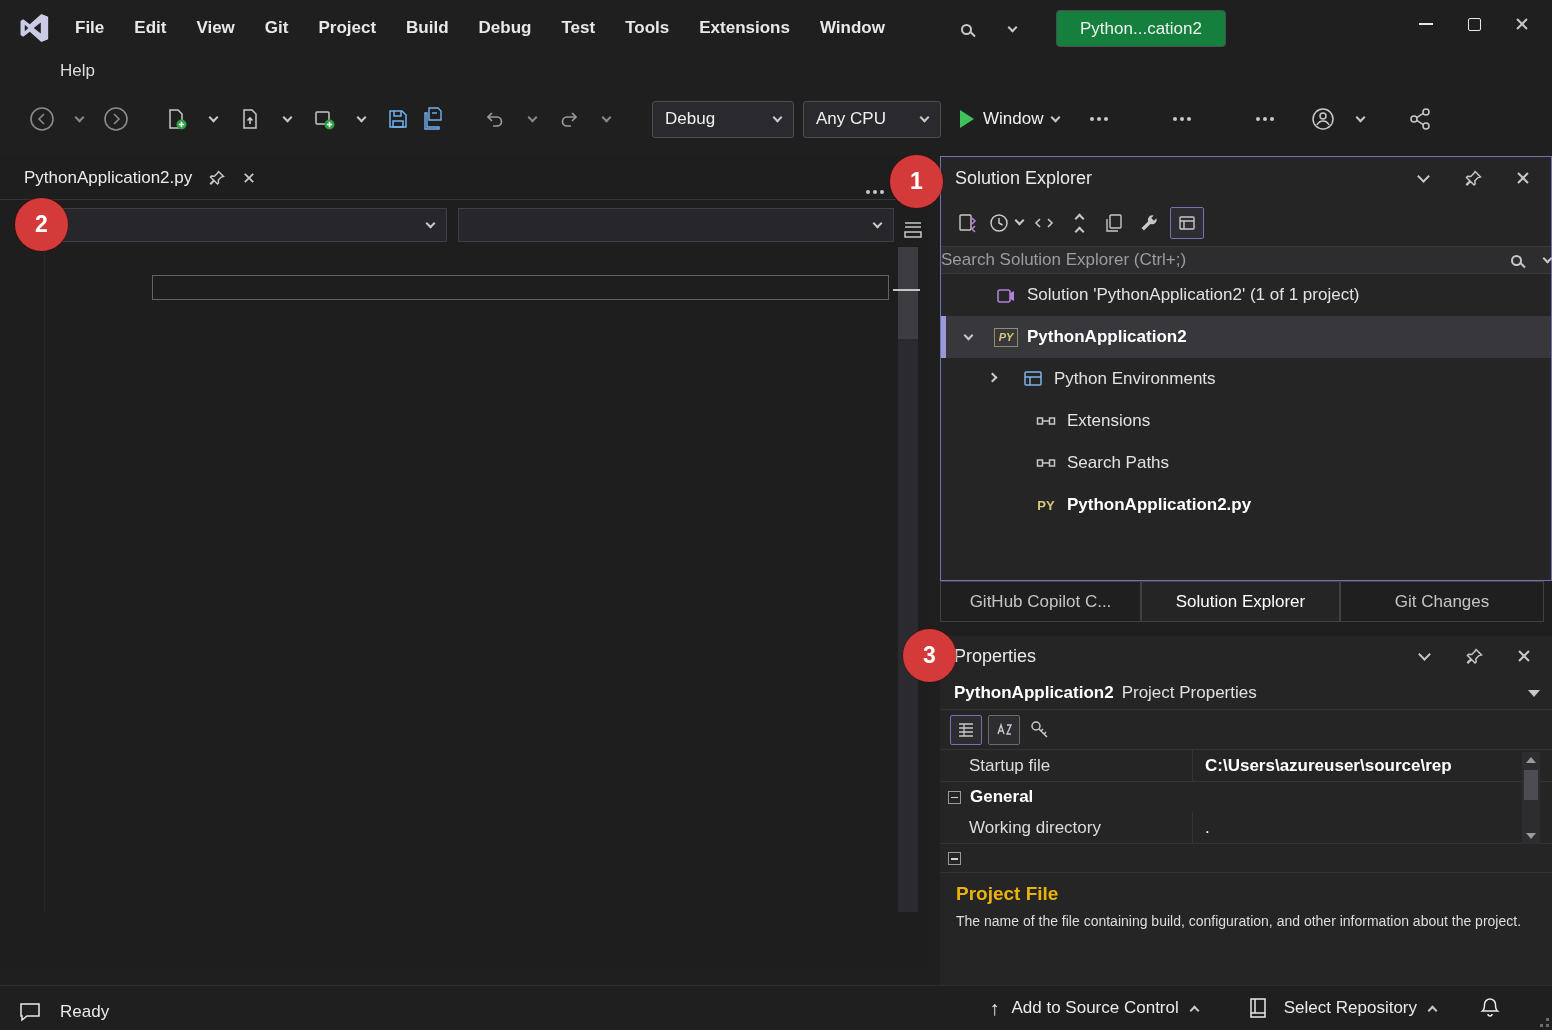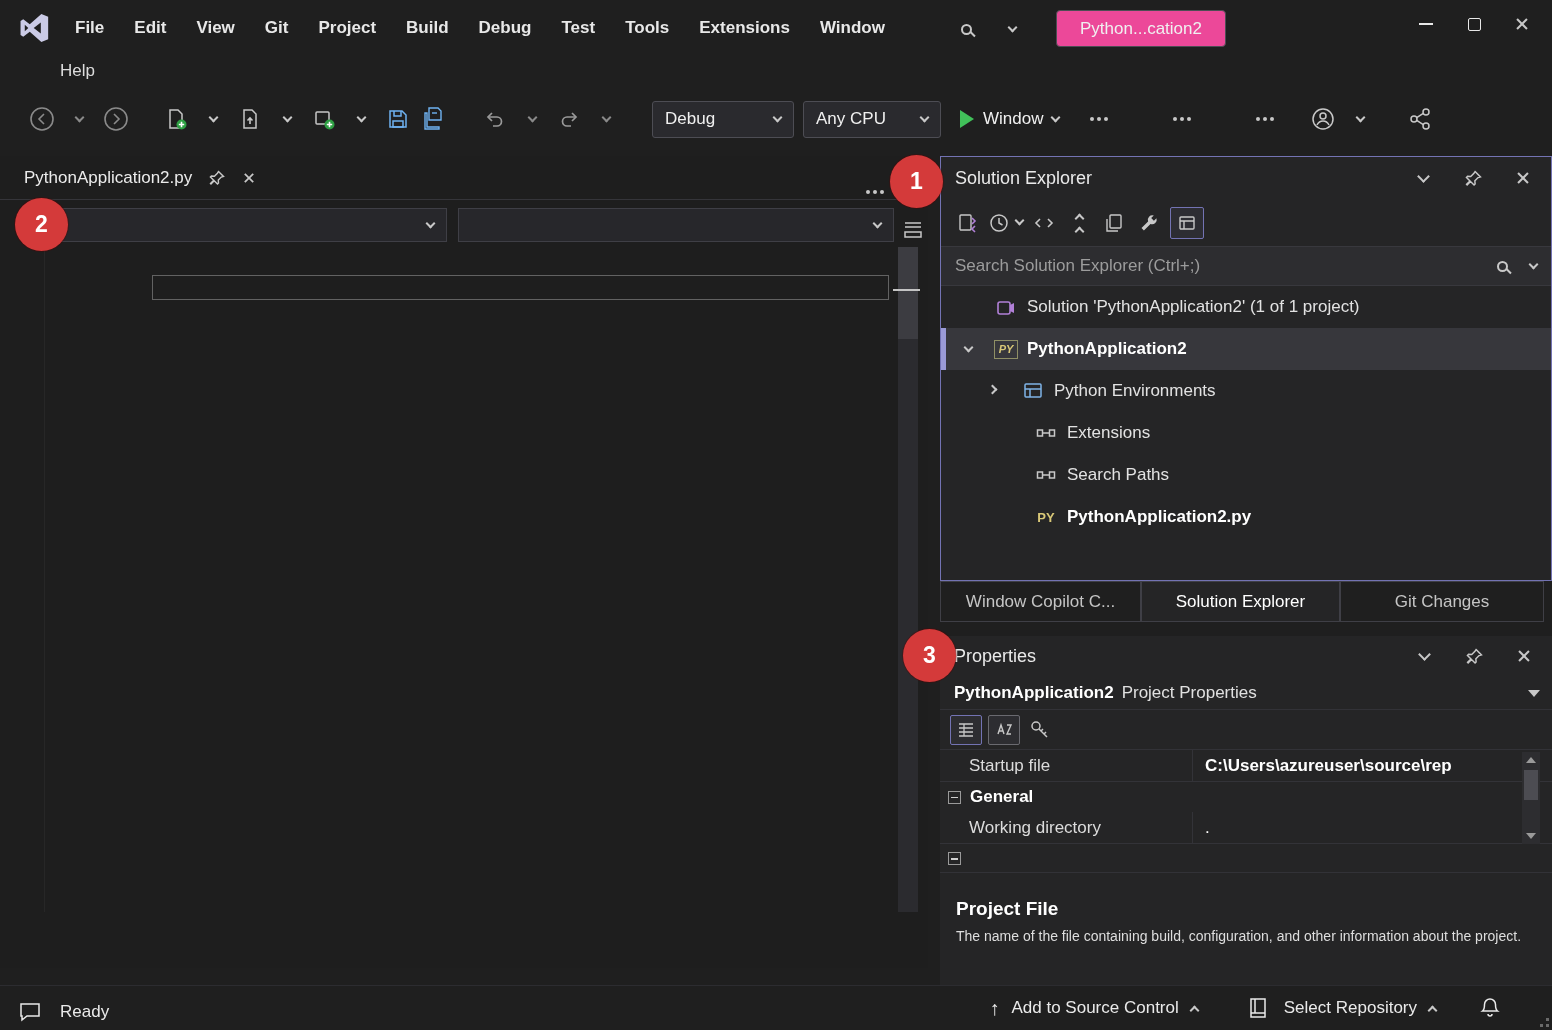--- a/index.html
+++ b/index.html
@@ -24,21 +24,21 @@
   
   .badge { position:absolute; width:53px; height:53px; border-radius:50%; background:#d43a3a; color:#fff; font-weight:bold; font-size:23px; display:flex; align-items:center; justify-content:center; z-index:50; box-shadow:0 0 0 1px rgba(90,0,0,.35); }
 
   
   .titlebar { position:absolute; left:0; top:0; width:1552px; height:92px; background:#1f1f1f; }
   .logo { position:absolute; left:14px; top:8px; width:40px; height:40px; display:flex; align-items:center; justify-content:center; }
   .menus { position:absolute; left:60px; top:8px; height:40px; display:flex; align-items:center; }
   .menus .mi { padding:0 15px; height:36px; display:flex; align-items:center; color:#e8e8e8;font-weight:bold; }
   .helprow { position:absolute; left:60px; top:54px; height:34px; display:flex; align-items:center; }
   .tsearch-icons { position:absolute; left:952px; top:12px; height:34px; display:flex; align-items:center; gap:18px; }
-  .tsearchbox { position:absolute; left:1056px; top:10px; width:170px; height:37px; background:#ec4899; border:1px solid #4d4d54; border-radius:4px; display:flex; align-items:center; justify-content:center; color:#f0f0f0; }
+  .tsearchbox { position:absolute; left:1056px; top:10px; width:170px; height:37px; background:#15803d; border:1px solid #4d4d54; border-radius:4px; display:flex; align-items:center; justify-content:center; color:#f0f0f0; }
   .winbtns { position:absolute; right:6px; top:2px; display:flex; }
   .winbtn { width:48px; height:44px; display:flex; align-items:center; justify-content:center; }
   .minbar { width:14px; height:2px; background:#e8e8e8; }
   .maxbox { width:13px; height:13px; border:1.5px solid #e8e8e8; border-radius:2px; }
 
   
   .toolbar { position:absolute; left:0; top:94px; width:1552px; height:50px; display:flex; align-items:center; padding-left:28px; gap:9px; }
   .combo { height:37px; background:#2a2a2e; border:1px solid #4d4d54; border-radius:3px; display:flex; align-items:center; justify-content:space-between; padding:0 12px; color:#f0f0f0; }
   .startbtn { height:37px; display:flex; align-items:center; gap:9px; padding:0 10px; color:#f0f0f0; }
   .play { width:0; height:0; border-top:9px solid transparent; border-bottom:9px solid transparent; border-left:14px solid #41c15a; }
@@ -61,21 +61,21 @@
   .hscroll { position:absolute; left:0; top:756px; width:928px; height:18px; background:#27272a; }
   .edstatus { position:absolute; left:0; top:774px; width:928px; height:38px; display:flex; align-items:center; border-top:1px solid #2c2c30; }
 
   
   .sepanel { position:absolute; left:940px; top:156px; width:612px; height:425px; background:#252526; border:1px solid #7373b3; }
   .panelhead { height:42px; display:flex; align-items:center; padding:0 14px; }
   .panelhead .ptitle { color:#eaeaea; font-size:18px; }
   .headicons { margin-left:auto; display:flex; align-items:center; gap:22px; }
   .setools { height:47px; display:flex; align-items:center; gap:7px; padding-left:12px; }
   .selbox { border:1px solid #7373b3; background:#2d2d33; border-radius:2px; width:34px; height:32px; display:inline-flex; align-items:center; justify-content:center; }
-  .sesearch { height:40px; background:#2d2d30; border-top:1px solid #38383d; border-bottom:1px solid #38383d; display:flex; align-items:center; padding:0 14px; color:#9c9c9c; }
+  .sesearch { height:28px; background:#2d2d30; border-top:1px solid #38383d; border-bottom:1px solid #38383d; display:flex; align-items:center; padding:0 0; color:#9c9c9c; }
   .sesearch .seicons { margin-left:auto; display:flex; align-items:center; gap:22px; }
   .tree { position:relative; }
   .trow { position:relative; height:42px; display:flex; align-items:center; color:#e2e2e2; font-size:17px; }
   .trow.sel { background:#37373c; color:#fff; font-weight:bold; }
   .accentbar { position:absolute; left:0; top:0; width:5px; height:42px; background:#9a9ad6; }
   .tico { display:inline-flex; width:26px; justify-content:center; margin-right:8px; }
   .pybox { display:inline-flex; align-items:center; justify-content:center; width:24px; height:19px; border:1px solid #8f8f65; font-size:11px; font-weight:bold; color:#d9c877; font-style:normal; }
   .pytxt { font-size:13px; font-weight:bold; color:#d9c877; font-style:normal; }
   .setabs { position:absolute; left:940px; top:581px; width:612px; height:41px; display:flex; }
   .setab { height:41px; display:flex; align-items:center; justify-content:center; border:1px solid #3f3f46; background:#1f1f1f; color:#c5c5c5; font-size:17px; }
@@ -98,21 +98,21 @@
   .gname.cat2 { font-weight:bold; color:#fff; }
   .gval { padding-left:12px; border-left:1px solid #333338; height:100%; display:flex; align-items:center; color:#fff; width:306px; overflow:hidden; white-space:nowrap; }
   .gval.b { font-weight:bold; }
   .pscroll { position:absolute; right:12px; top:2px; width:18px; height:92px; background:#2d2d30; }
   .pthumb { position:absolute; left:2px; top:18px; width:14px; height:30px; background:#4c4c52; }
   .tri-up { width:0; height:0; border-left:5px solid transparent; border-right:5px solid transparent; border-bottom:6px solid #9a9a9a; position:absolute; left:4px; top:5px; }
   .tri-dn { width:0; height:0; border-left:5px solid transparent; border-right:5px solid transparent; border-top:6px solid #9a9a9a; position:absolute; left:4px; bottom:5px; }
   .partialexp { position:absolute; left:8px; top:216px; width:13px; height:13px; border:1px solid #9a9a9a; }
   .partialexp::after { content:""; position:absolute; left:2px; top:5px; width:7px; height:1.5px; background:#cfcfcf; }
   .descarea { position:absolute; left:0; top:236px; width:612px; height:113px; border-top:1px solid #323237; padding:10px 16px; }
-  .desctitle { font-weight:bold; color:#ffffff; font-size:19px; margin-bottom:7px;margin-top:15px; }
+  .desctitle { font-weight:bold; color:#eab308; font-size:19px; margin-bottom:7px; }
   .desctext { color:#dedede; font-size:14px; line-height:1.42; max-width:578px; }
 
   
   .statusbar { position:absolute; left:0; top:985px; width:1552px; height:45px; background:#1f1f1f; border-top:1px solid #2c2c30; display:flex; align-items:center; color:#eaeaea; }
   .sbleft { display:flex; align-items:center; gap:16px; padding-left:16px;margin-top:8px; }
   .sbright { margin-left:auto; display:flex; align-items:center; gap:12px; padding-right:48px; }
   .uparrow { font-size:20px; color:#eaeaea; }
   .grip { position:absolute; right:3px; bottom:3px; width:14px; height:14px; }
   .grip i { position:absolute; width:3px; height:3px; background:#6a6a6a; }
 </style>
@@ -465,21 +465,21 @@
         <span class="tico">
             <i class="pytxt"><span>PY</span></i>
           </span>
         <span>PythonApplication2.py</span>
       </div>
     </div>
   </div>
 
   <div class="setabs">
     <div class="setab" style="width:201px">
-        <span>Window Copilot C...</span>
+        <span>GitHub Copilot C...</span>
       </div>
     <div class="setab active" style="width:199px">
         <span>Solution Explorer</span>
       </div>
     <div class="setab" style="width:204px">
         <span>Git Changes</span>
       </div>
   </div>
 
   <div class="props">

